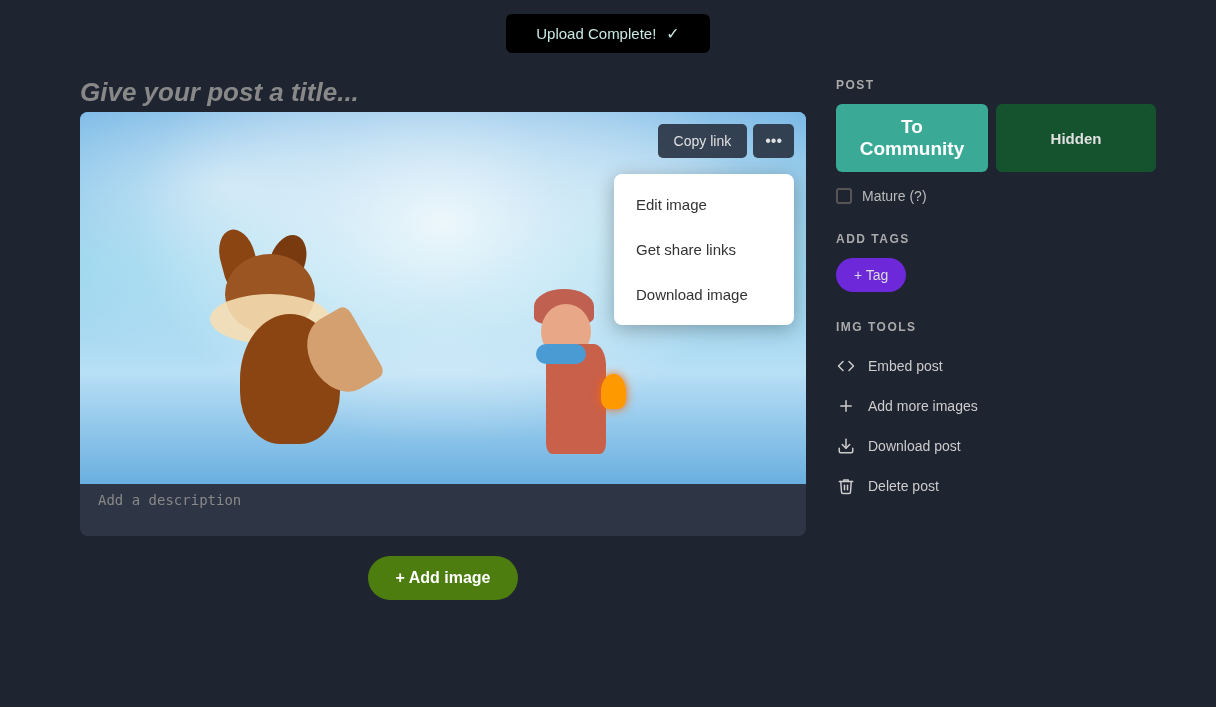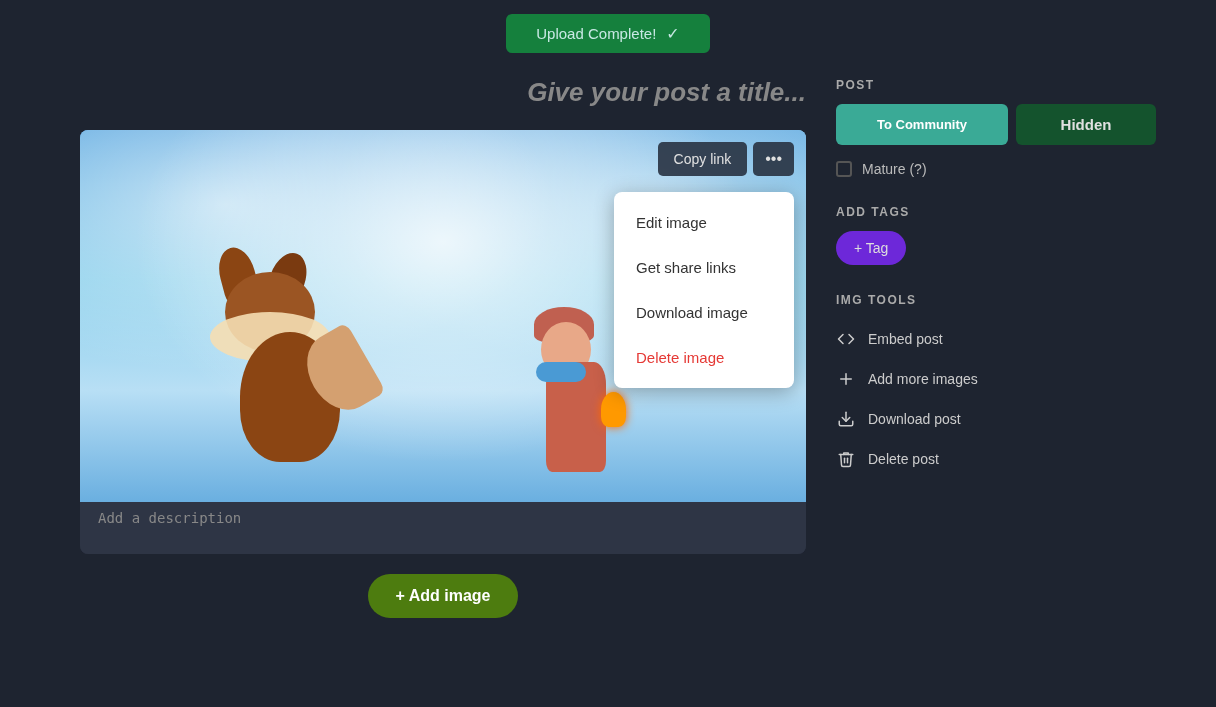--- a/index.html
+++ b/index.html
@@ -12,21 +12,21 @@
       overflow: hidden;
     }
 
     .top-bar {
       display: flex;
       justify-content: center;
       padding: 14px 0 10px;
     }
 
     .upload-complete-btn {
-      background: #15803d;
+      background: #000000;
       color: #c8e8e4;
       border: none;
       border-radius: 6px;
       padding: 10px 30px;
       font-size: 15px;
       display: flex;
       align-items: center;
       gap: 10px;
       cursor: default;
     }
@@ -48,23 +48,21 @@
 
     .post-title-input {
       background: transparent;
       border: none;
       outline: none;
       color: #888;
       font-size: 26px;
       font-style: italic;
       font-weight: 600;
       width: 100%;
-      margin-bottom: 18px;
       padding: 4px 0;
-      text-align: right;
     }
 
     .post-title-input::placeholder {
       color: #888;
     }
 
     .image-container {
       position: relative;
       background: #2a3040;
       border-radius: 8px;
@@ -341,22 +339,22 @@
       display: flex;
       gap: 8px;
       margin-bottom: 16px;
     }
 
     .to-community-btn {
       background: #3aaa96;
       color: white;
       border: none;
       border-radius: 6px;
-      padding: 12px 36px;
-      font-size: 13px;
+      padding: 12px 16px;
+      font-size: 19px;
       font-weight: 600;
       cursor: pointer;
       flex: 1;
     }
 
     .hidden-btn {
       background: #14532d;
       color: #e0e0e0;
       border: none;
       border-radius: 6px;
@@ -481,21 +479,20 @@
         <div class="image-toolbar">
           <button class="copy-link-btn">Copy link</button>
           <button class="more-btn">
             <span>•••</span>
           </button>
 
           <div class="dropdown-menu">
             <div class="dropdown-item">Edit image</div>
             <div class="dropdown-item">Get share links</div>
             <div class="dropdown-item">Download image</div>
-            <div class="dropdown-item delete">Delete image</div>
           </div>
         </div>
       </div>
 
       <div class="description-area">
         <textarea class="description-input" rows="2" placeholder="Add a description" style=""></textarea>
       </div>
     </div>
 
     <div style="display:flex; justify-content:center;">

